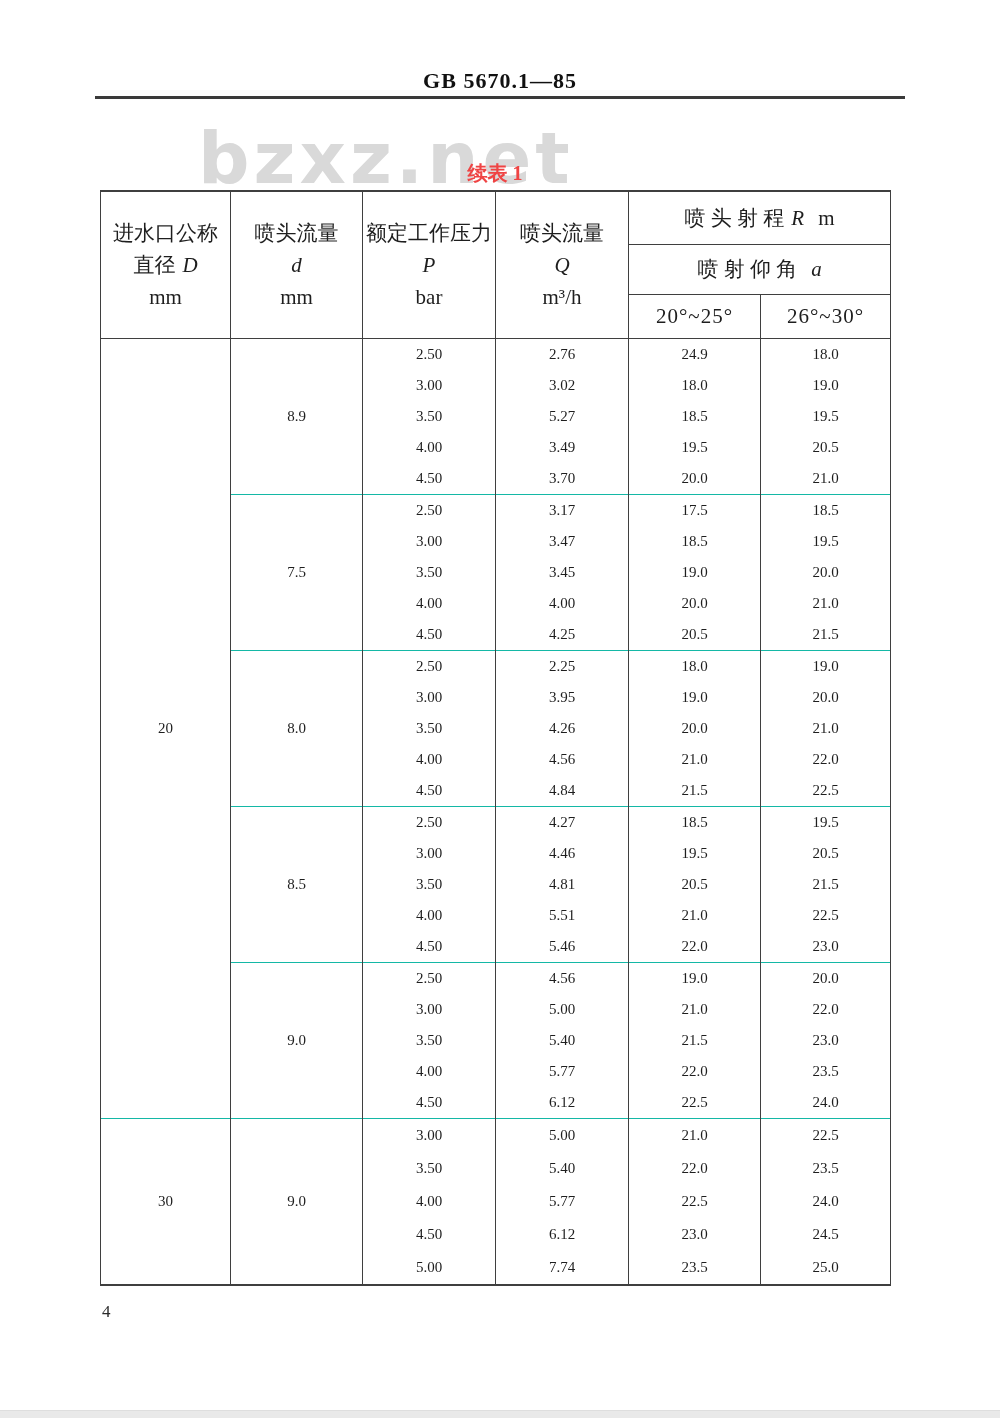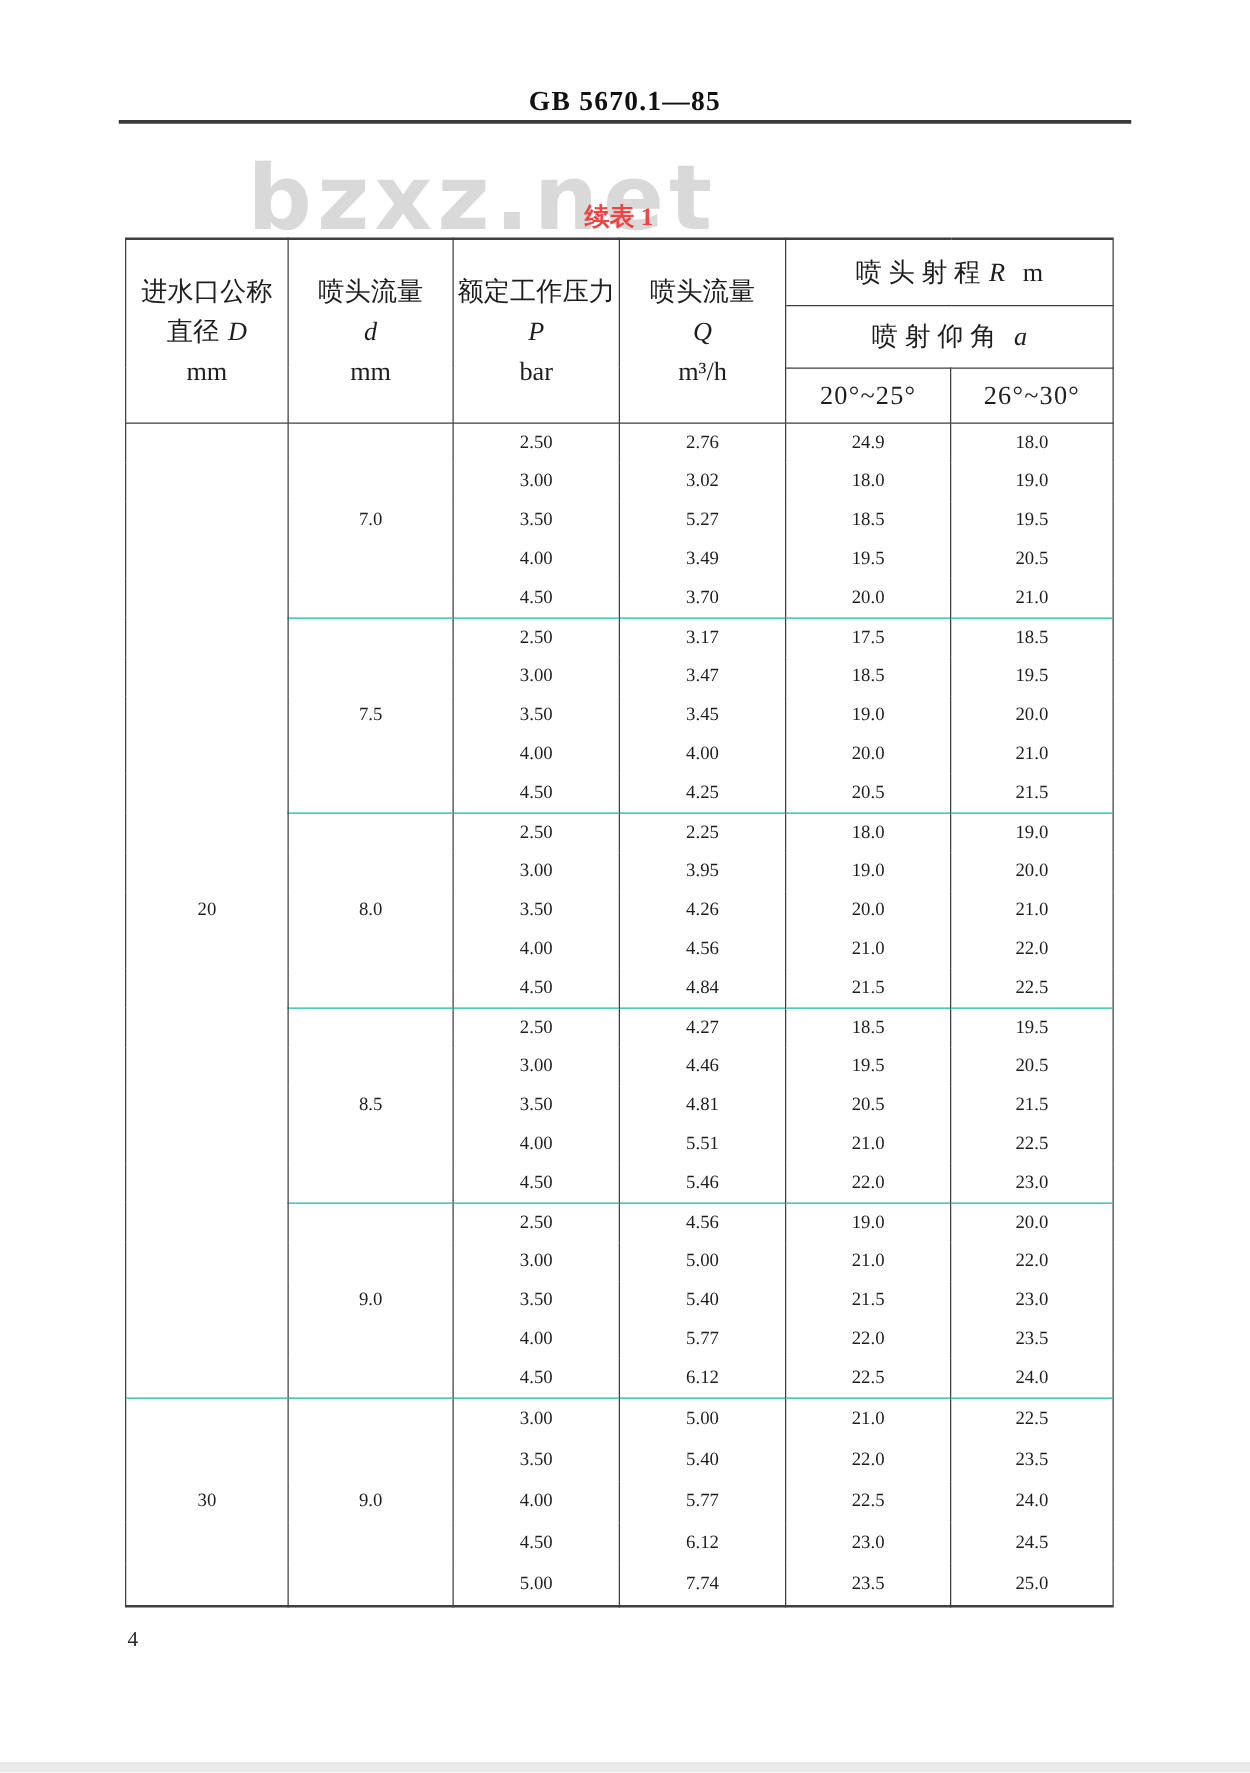--- a/index.html
+++ b/index.html
@@ -123,21 +123,21 @@
         </th>
       </tr>
       <tr class="hr3">
         <th class="subang">20°~25°</th>
         <th class="subang">26°~30°</th>
       </tr>
     </thead>
     <tbody>
         <tr class="bs">
           <td rowspan="25">20</td>
-          <td rowspan="5">7.0</td>
+          <td rowspan="5">8.9</td>
           <td>2.50</td>
           <td>2.76</td>
           <td>24.9</td>
           <td>18.0</td>
         </tr>
         <tr class="">
           <td>3.00</td>
           <td>3.02</td>
           <td>18.0</td>
           <td>19.0</td>

